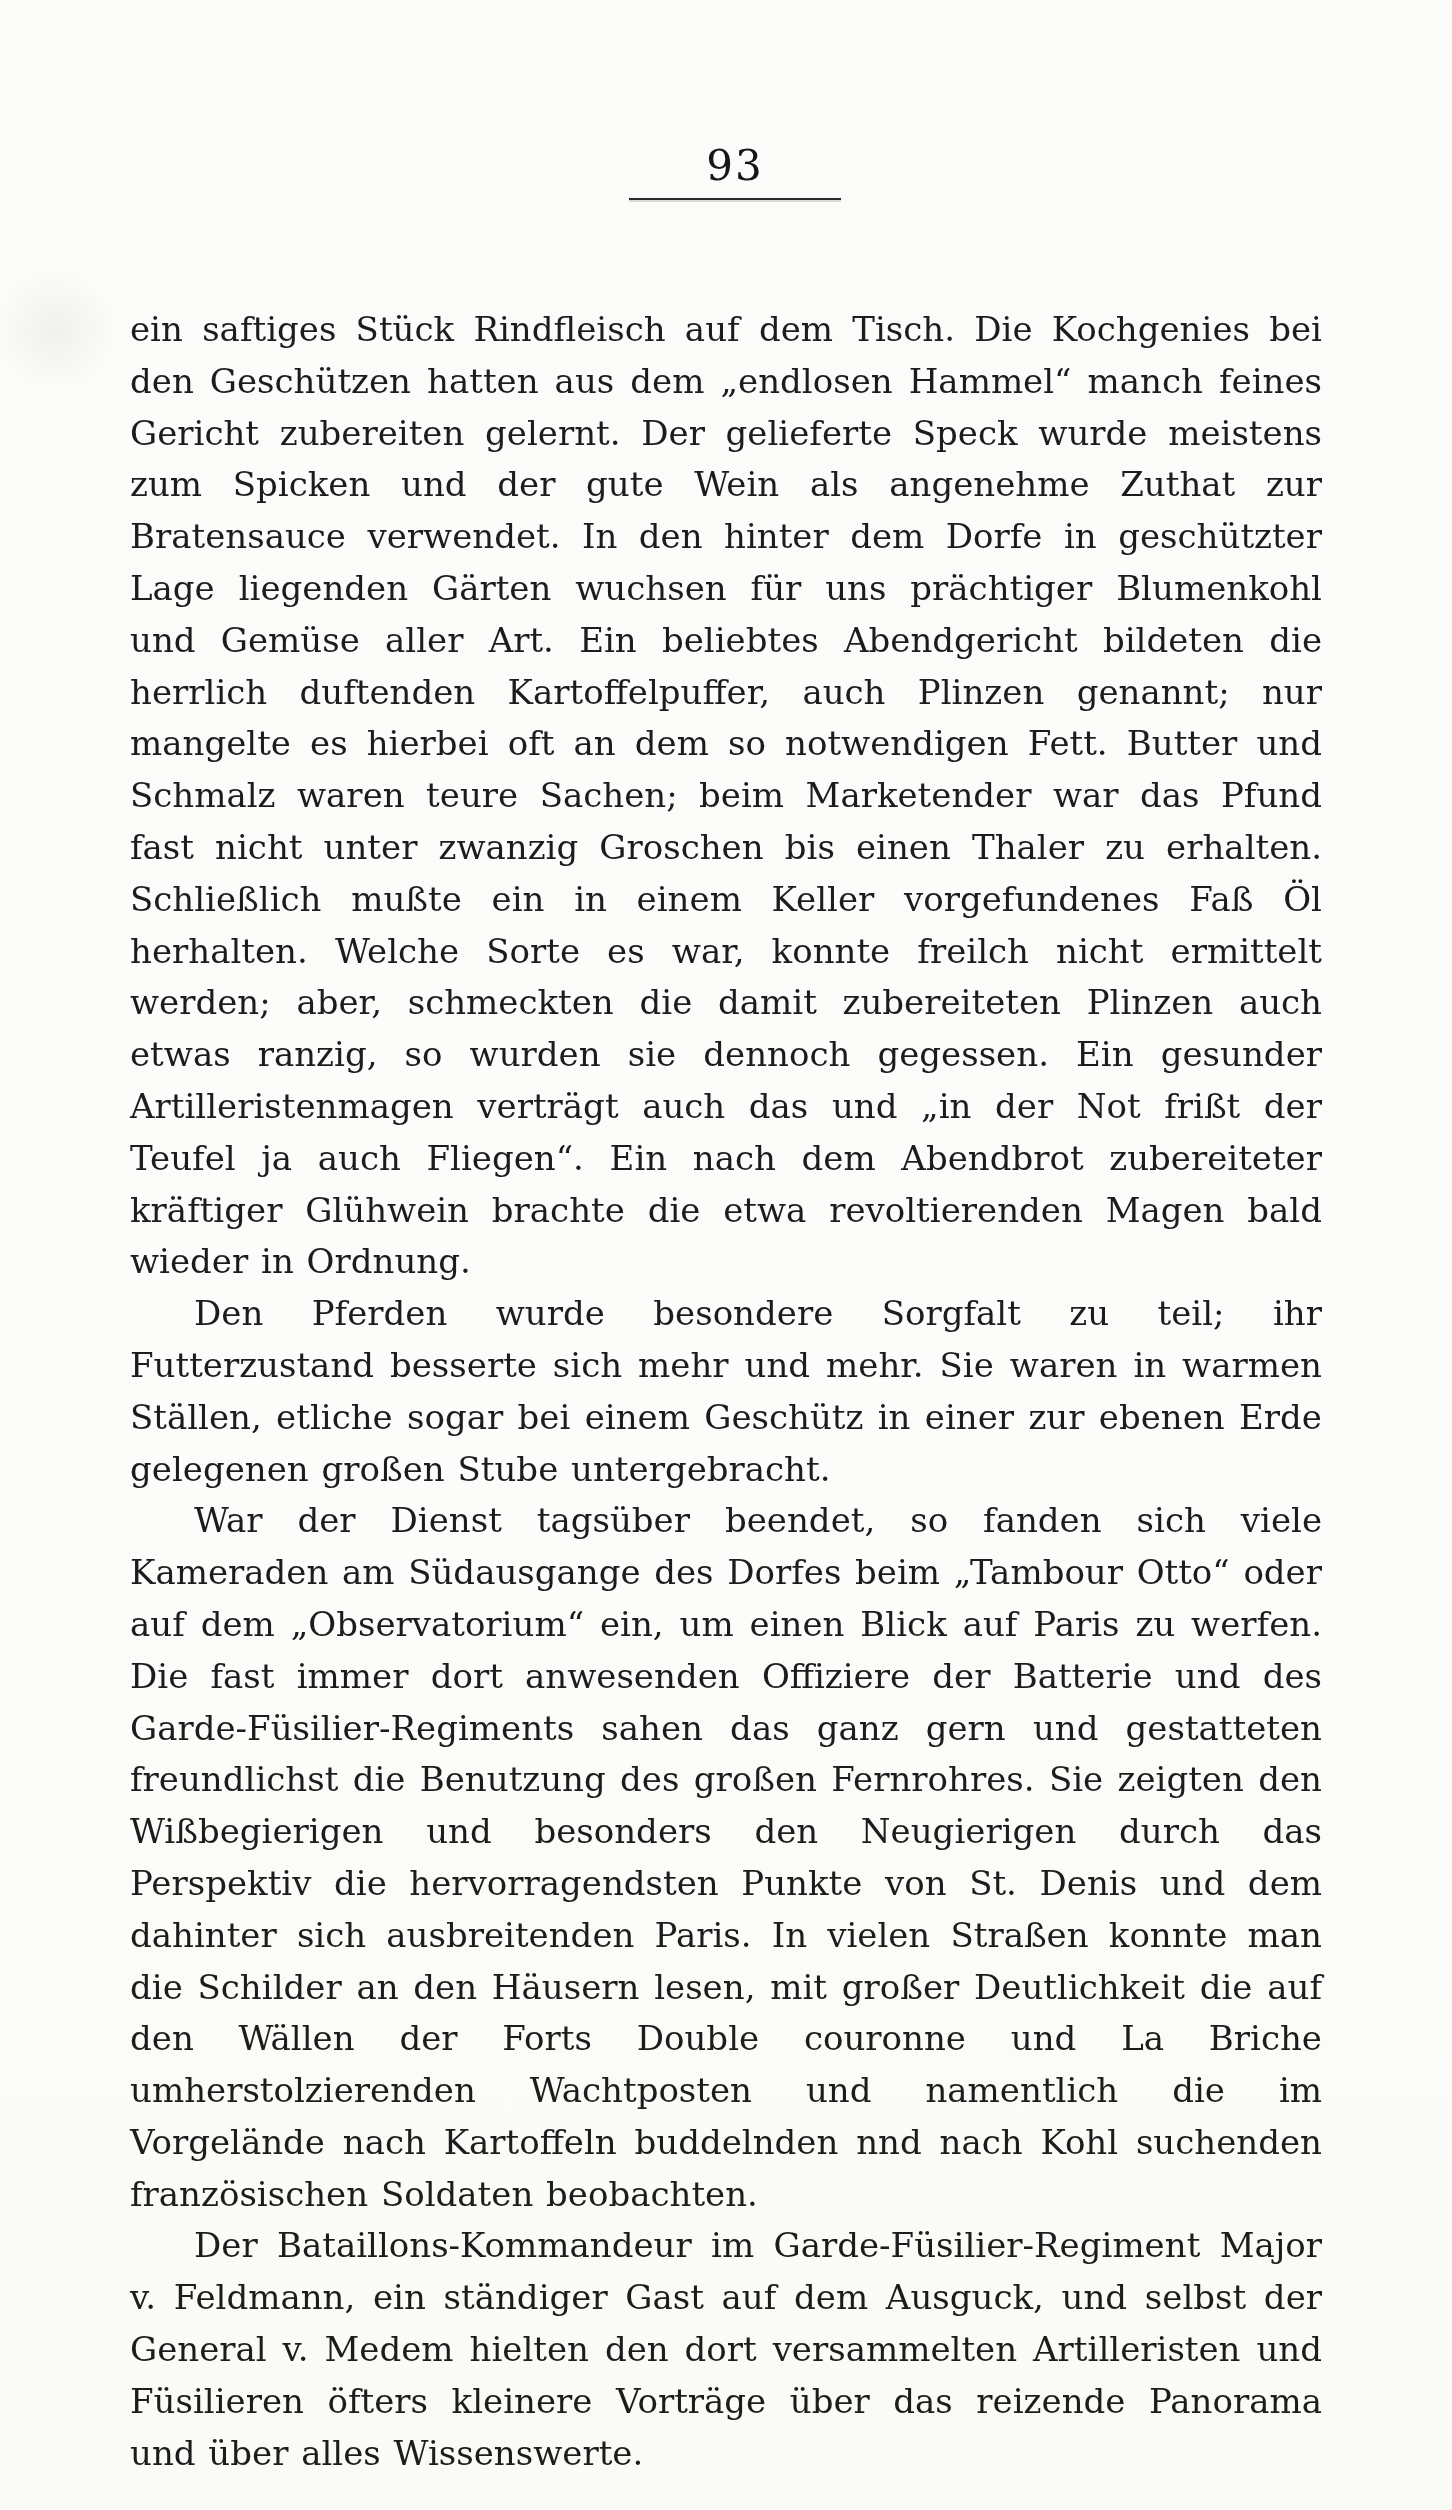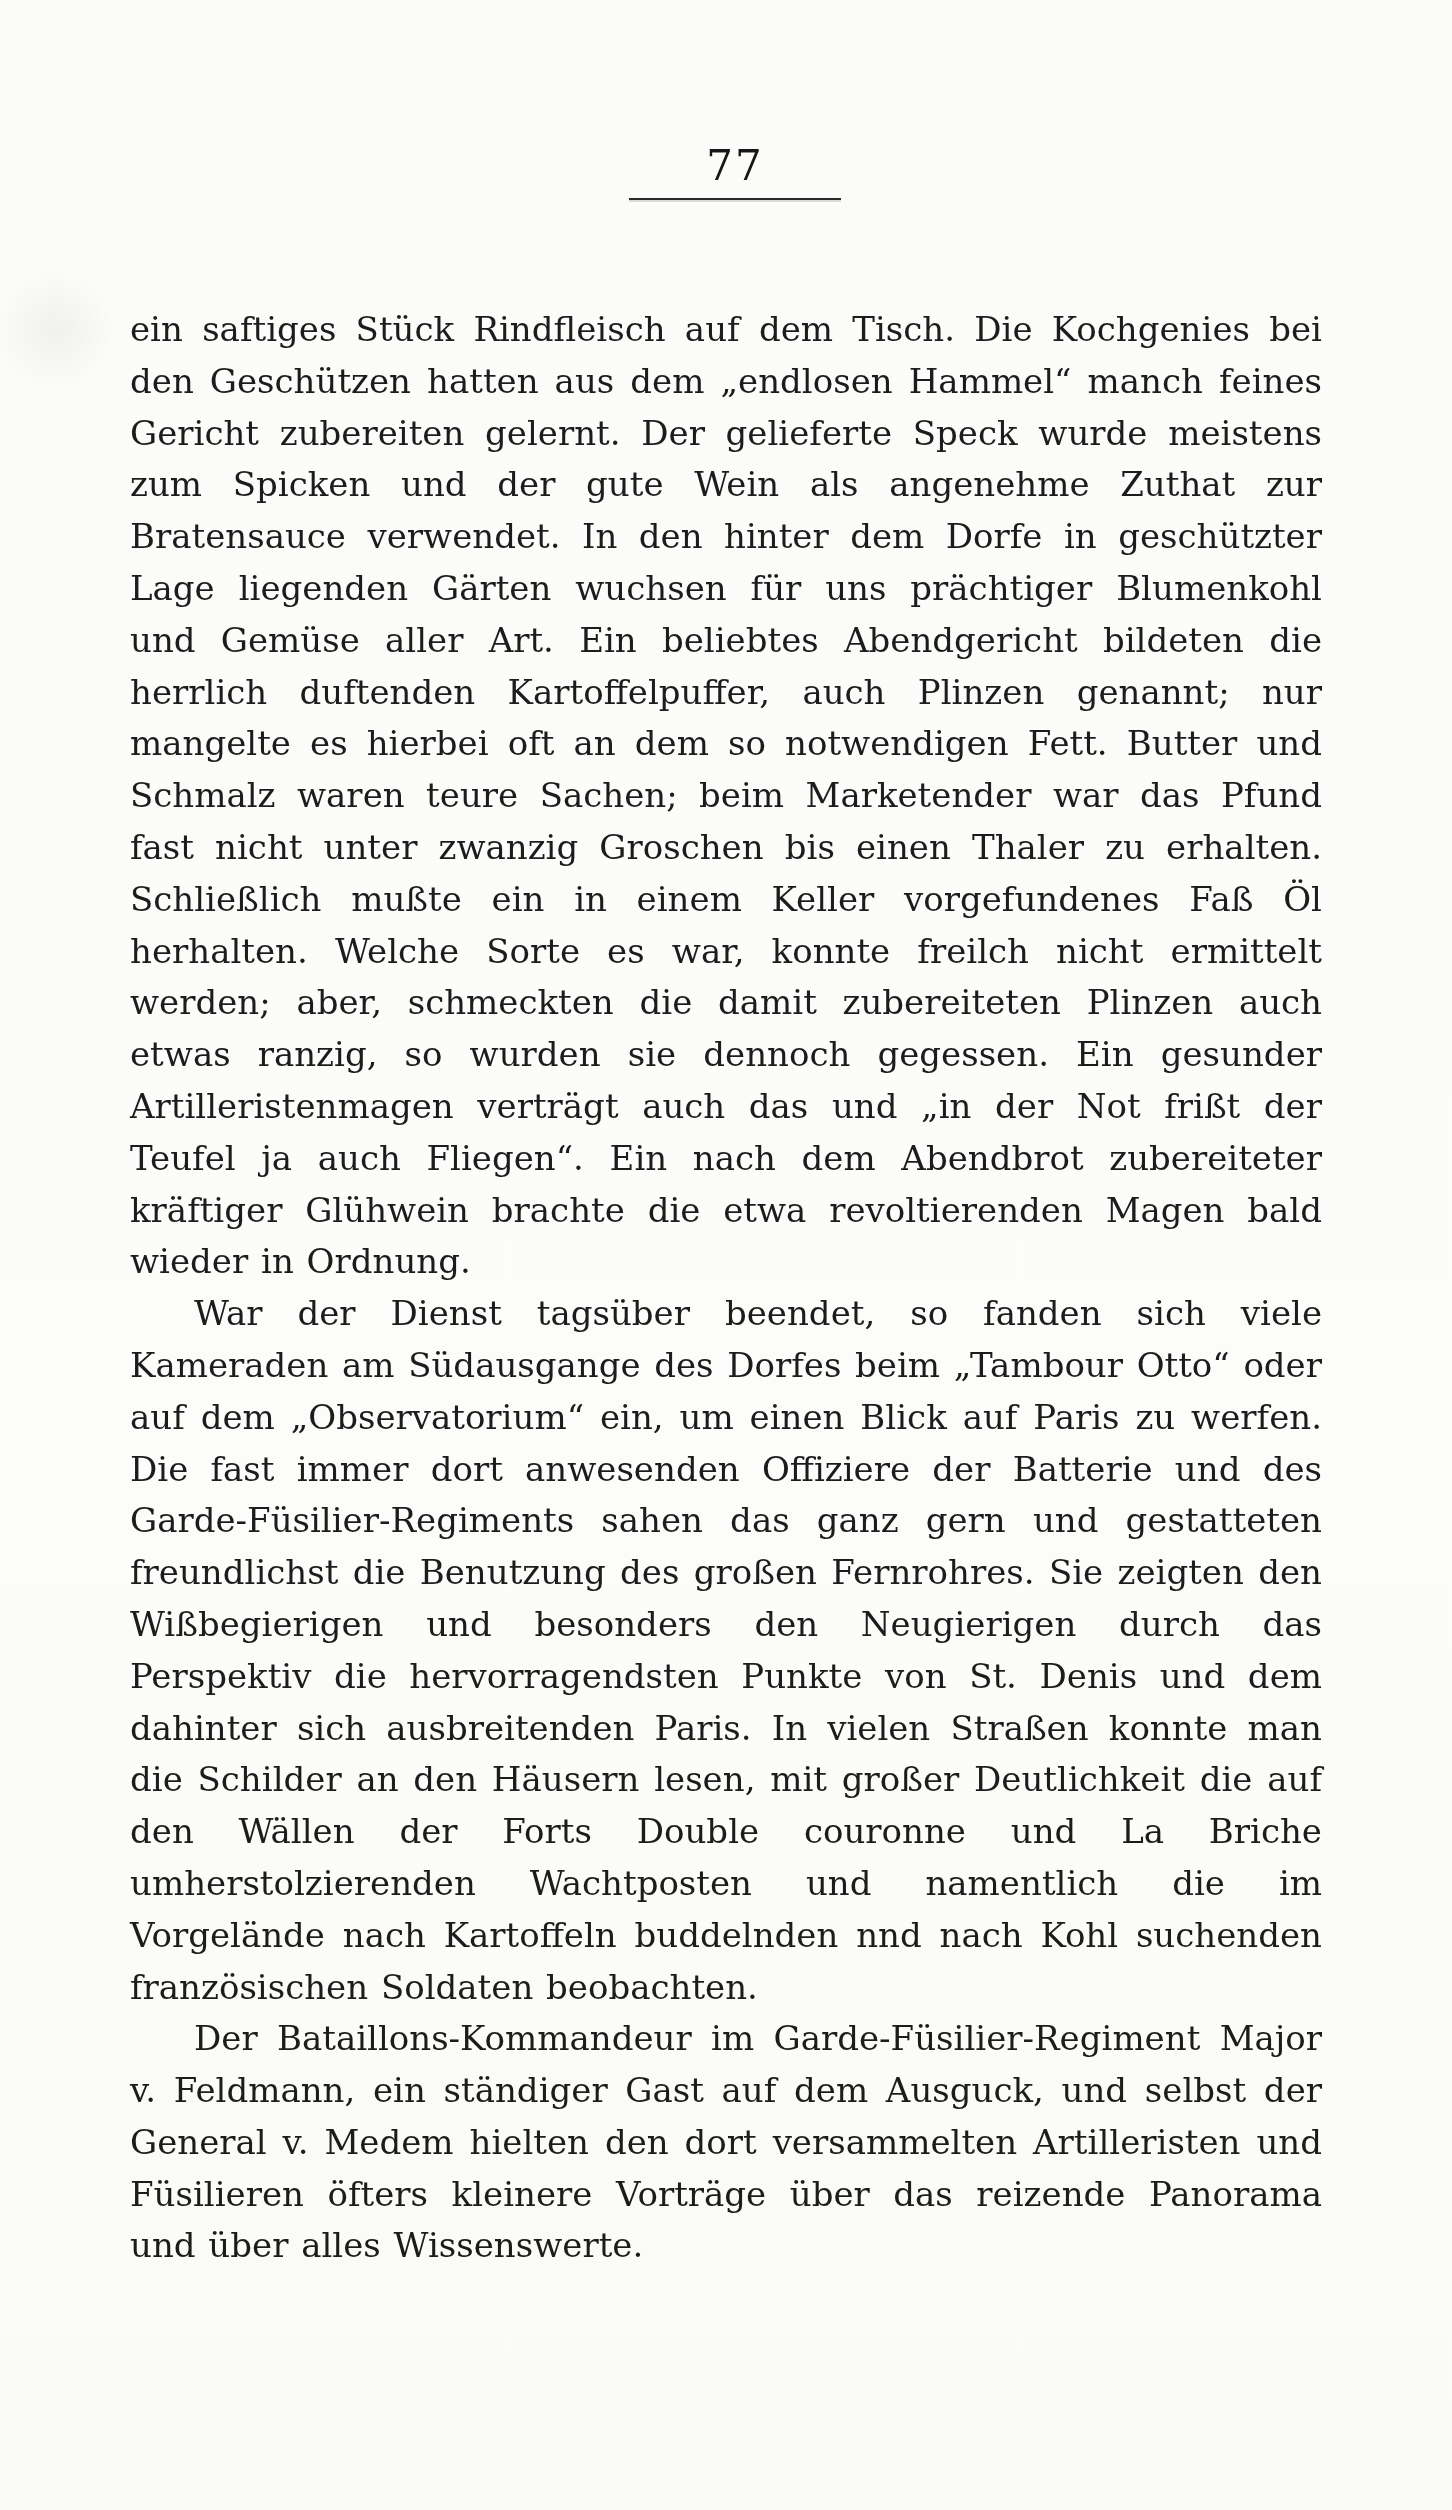--- a/index.html
+++ b/index.html
@@ -61,22 +61,23 @@
   }
   .para.indent {
     text-indent: 64px;
   }
 </style>
 </head>
 <body>
 
 <div class="page">
   <div class="page-header">
-    <div class="page-number">77</div>
+    <div class="page-number">93</div>
     <div class="header-rule"></div>
   </div>
 
   <div class="text-block" id="text-block">
       <p class="para">ein saftiges Stück Rindfleisch auf dem Tisch. Die Kochgenies bei den Geschützen hatten aus dem „endlosen Hammel“ manch feines Gericht zubereiten gelernt. Der gelieferte Speck wurde meistens zum Spicken und der gute Wein als angenehme Zuthat zur Bratensauce verwendet. In den hinter dem Dorfe in geschützter Lage liegenden Gärten wuchsen für uns prächtiger Blumenkohl und Gemüse aller Art. Ein beliebtes Abendgericht bildeten die herrlich duftenden Kartoffelpuffer, auch Plinzen genannt; nur mangelte es hierbei oft an dem so notwendigen Fett. Butter und Schmalz waren teure Sachen; beim Marketender war das Pfund fast nicht unter zwanzig Groschen bis einen Thaler zu erhalten. Schließlich mußte ein in einem Keller vorgefundenes Faß Öl herhalten. Welche Sorte es war, konnte freilch nicht ermittelt werden; aber, schmeckten die damit zubereiteten Plinzen auch etwas ranzig, so wurden sie dennoch gegessen. Ein gesunder Artilleristenmagen verträgt auch das und „in der Not frißt der Teufel ja auch Fliegen“. Ein nach dem Abendbrot zubereiteter kräftiger Glühwein brachte die etwa revoltierenden Magen bald wieder in Ordnung.</p>
+      <p class="para indent">Den Pferden wurde besondere Sorgfalt zu teil; ihr Futterzustand besserte sich mehr und mehr. Sie waren in warmen Ställen, etliche sogar bei einem Geschütz in einer zur ebenen Erde gelegenen großen Stube untergebracht.</p>
       <p class="para indent">War der Dienst tagsüber beendet, so fanden sich viele Kameraden am Südausgange des Dorfes beim „Tambour Otto“ oder auf dem „Observatorium“ ein, um einen Blick auf Paris zu werfen. Die fast immer dort anwesenden Offiziere der Batterie und des Garde-Füsilier-Regiments sahen das ganz gern und gestatteten freundlichst die Benutzung des großen Fernrohres. Sie zeigten den Wißbegierigen und besonders den Neugierigen durch das Perspektiv die hervorragendsten Punkte von St. Denis und dem dahinter sich ausbreitenden Paris. In vielen Straßen konnte man die Schilder an den Häusern lesen, mit großer Deutlichkeit die auf den Wällen der Forts Double couronne und La Briche umherstolzierenden Wachtposten und namentlich die im Vorgelände nach Kartoffeln buddelnden nnd nach Kohl suchenden französischen Soldaten beobachten.</p>
       <p class="para indent">Der Bataillons-Kommandeur im Garde-Füsilier-Regiment Major v. Feldmann, ein ständiger Gast auf dem Ausguck, und selbst der General v. Medem hielten den dort versammelten Artilleristen und Füsilieren öfters kleinere Vorträge über das reizende Panorama und über alles Wissenswerte.</p>
     </div>
 </div>
 
 </body></html>

